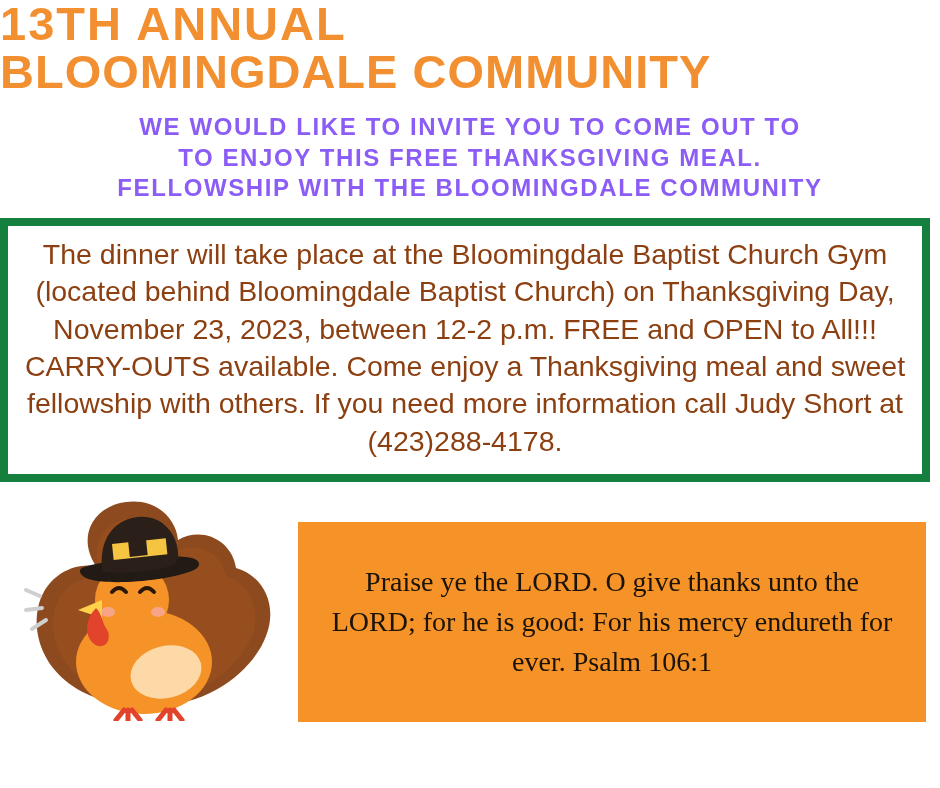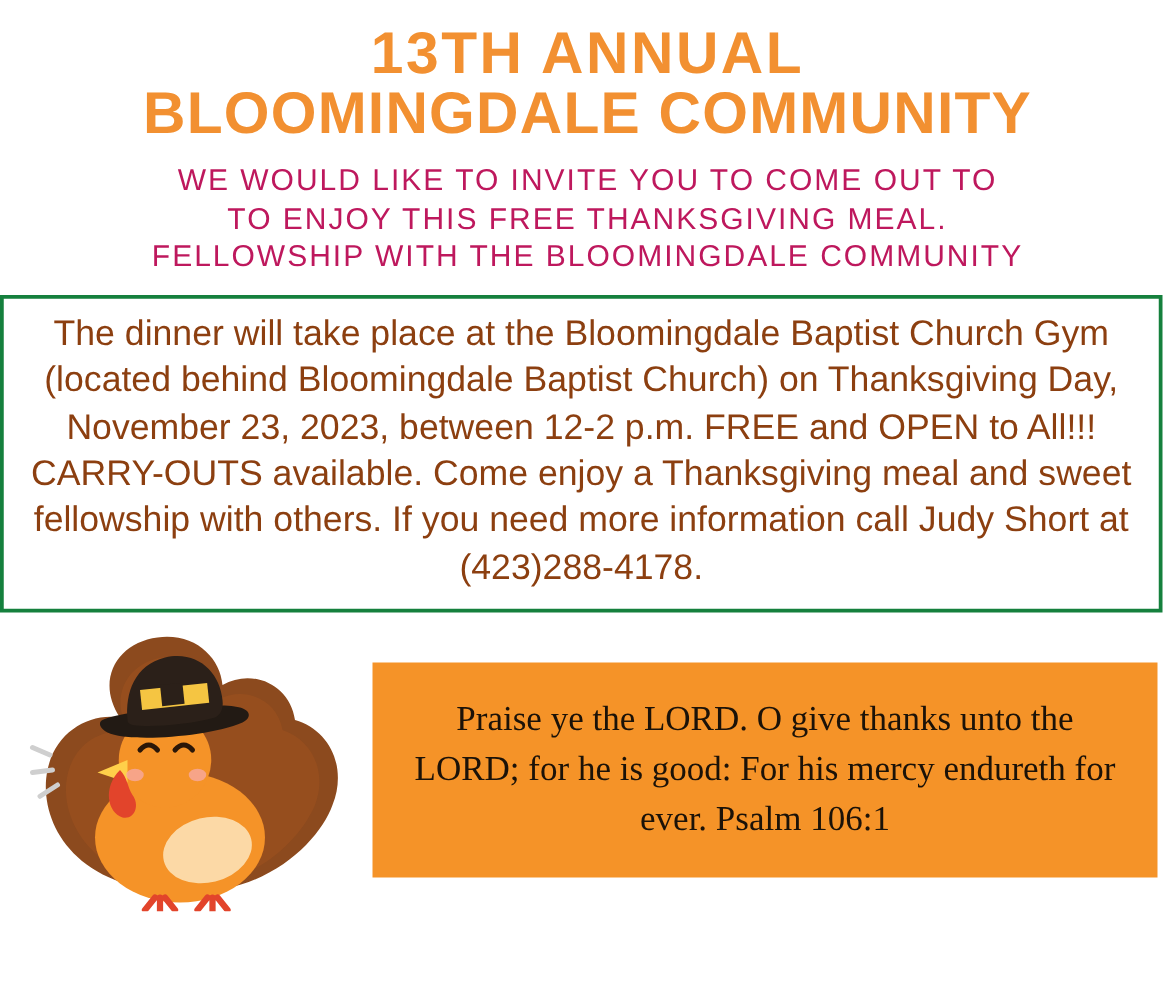--- a/index.html
+++ b/index.html
@@ -16,22 +16,21 @@
   .poster {
     position: relative;
     width: 940px;
     height: 788px;
     background: #ffffff;
     box-sizing: border-box;
   }
 
   
   .headline {
-    text-align: center;
-    padding-top: 18px;
+    text-align: left;
     color: #F29031;
     font-weight: bold;
     letter-spacing: 1px;
     line-height: 1.02;
   }
   .headline .line1 {
     display: block;
     font-size: 47px;
     text-transform: uppercase;
     letter-spacing: 2px;
@@ -48,34 +47,34 @@
     font-size: 47px;
     text-transform: uppercase;
     letter-spacing: 1px;
     margin-top: 4px;
   }
 
   
   .subhead {
     margin-top: 16px;
     text-align: center;
-    color: #be185d;
-    font-weight: normal;
+    color: #8b5cf6;
+    font-weight: bold;
     font-size: 24px;
     letter-spacing: 1.6px;
     line-height: 1.28;
     text-transform: uppercase;
     padding: 0 14px;
   }
   .subhead span { display: block; }
 
   
   .body-box {
     margin: 14px 10px 0 0;
-    border: 3px solid #15803d;
+    border: 8px solid #15803d;
     padding: 10px 14px 14px 14px;
     box-sizing: border-box;
   }
   .body-box p {
     margin: 0;
     text-align: center;
     color: #8C3F10;
     font-size: 28.5px;
     line-height: 1.31;
   }
@@ -95,21 +94,21 @@
     width: 270px;
     height: 225px;
   }
 
   
   .verse-box {
     position: absolute;
     left: 298px;
     top: 26px;
     width: 628px;
-    height: 172px;
+    height: 200px;
     background: #F59328;
     box-sizing: border-box;
     display: flex;
     align-items: center;
     justify-content: center;
     padding: 8px 26px;
   }
   .verse-box p {
     margin: 0;
     text-align: center;

